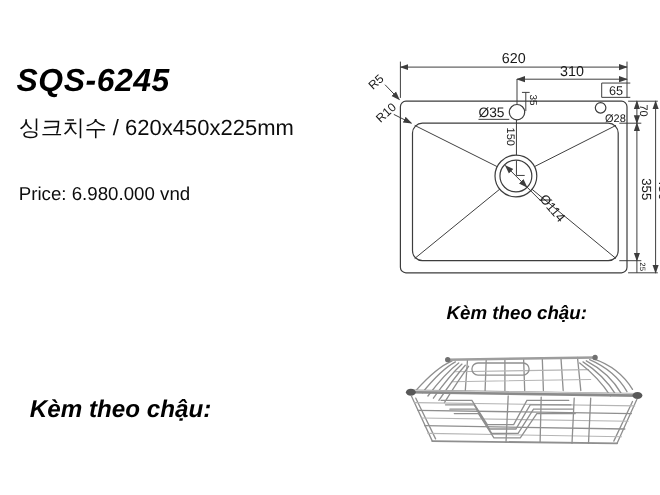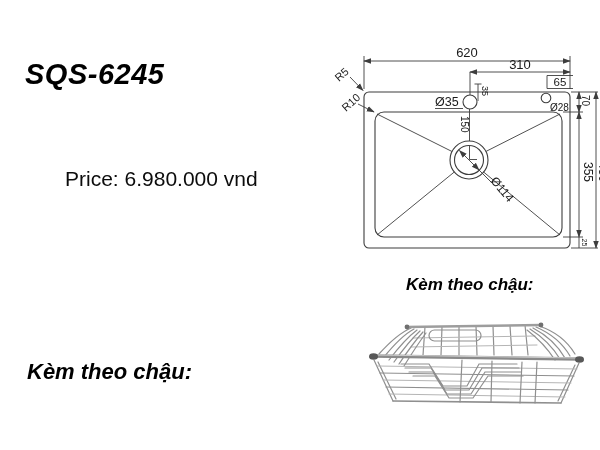--- a/index.html
+++ b/index.html
@@ -1,43 +1,44 @@
 <!DOCTYPE html>
 <html><head>
 <meta charset="utf-8">
 <style>
   html,body{margin:0;padding:0;}
   body{width:600px;height:450px;overflow:hidden;background:#fff;
        font-family:"Liberation Sans", sans-serif;}
   .page{position:relative;width:600px;height:450px;background:#fff;overflow:hidden;}
-  .model{position:absolute;left:25px;top:58px;font-size:29px;font-weight:bold;
+  .model{position:absolute;left:15px;top:58px;font-size:29px;font-weight:bold;
          font-style:italic;color:#000;letter-spacing:0.5px;}
   .spec{position:absolute;left:17px;color:#0c0c0c;font-size:20px;}
   .spec.size{top:103px;}
   .spec.thick{top:135px;}
-  .spec.price{top:167px;font-size:21px;margin-left:48px;}
+  .spec.price{top:167px;font-size:17px;}
   .heading-right{position:absolute;left:406px;top:275px;font-size:17px;
                  font-weight:bold;font-style:italic;color:#000;}
   .heading-left{position:absolute;left:27px;top:359px;font-size:22px;
                 font-weight:bold;font-style:italic;color:#000;}
   svg.diagram{position:absolute;left:330px;top:30px;}
   svg.basket{position:absolute;left:367px;top:314px;}
   svg .ln{stroke:#3d3d3d;stroke-width:1.1;fill:none;}
   svg .thin{stroke:#3d3d3d;stroke-width:0.9;fill:none;}
   svg .hole{stroke:#3d3d3d;stroke-width:1.1;fill:#fff;}
   svg text{fill:#1a1a1a;font-family:"Liberation Sans",sans-serif;}
   svg .wire{stroke:#8f8f8f;stroke-width:1.2;fill:none;stroke-linecap:round;}
   svg .wirelight{stroke:#b5b5b5;stroke-width:1;fill:none;stroke-linecap:round;}
 </style>
 </head>
 <body>
 
 <div class="page">
 
   <div class="model">SQS-6245</div>
+  <div class="spec size">싱크치수 / 620x450x225mm</div>
   <div class="spec price">Price: 6.980.000 vnd</div>
 
   <svg class="diagram" width="272" height="245" viewBox="0 0 272 245">
     <defs>
       <marker id="arr" viewBox="0 0 10 10" refX="9" refY="5" markerWidth="9" markerHeight="9" orient="auto-start-reverse">
         <path d="M0,1.5 L10,5 L0,8.5 z" fill="#3d3d3d"></path>
       </marker>
     </defs>
 
     <g>

